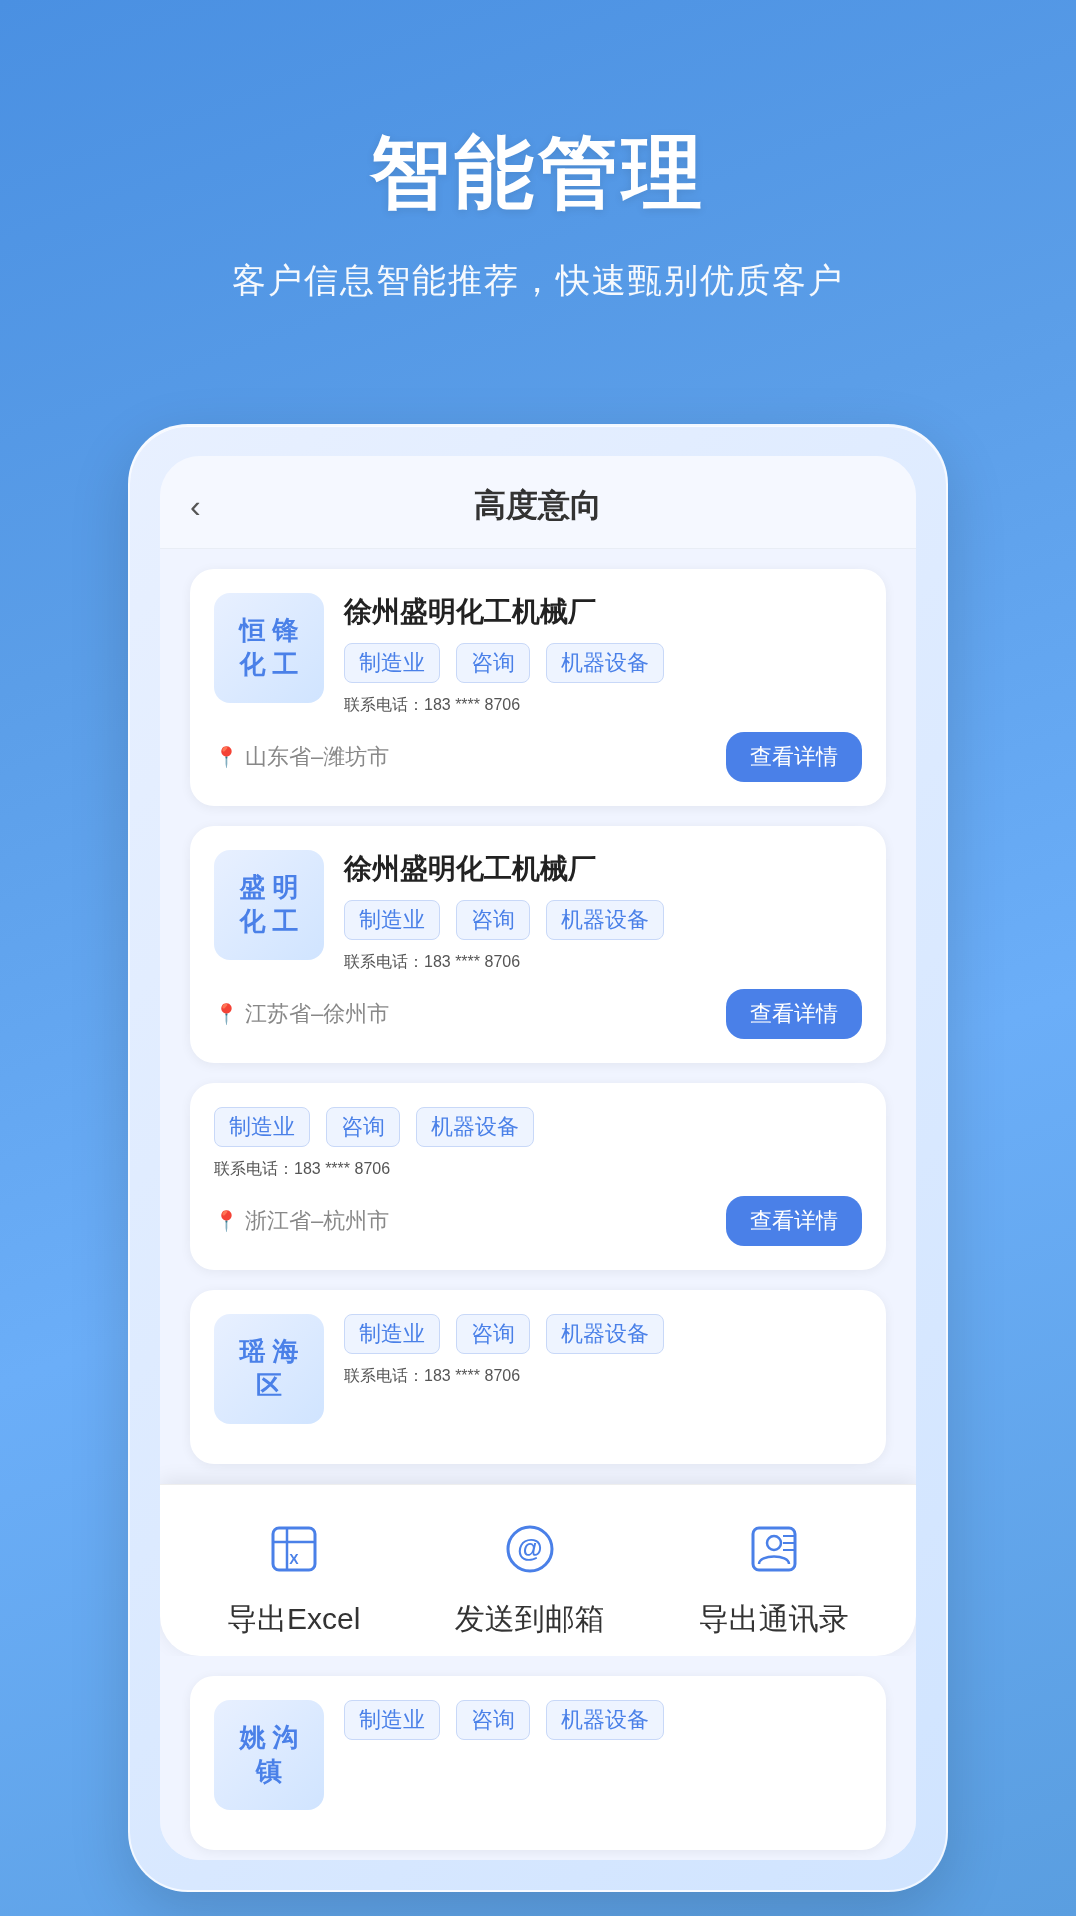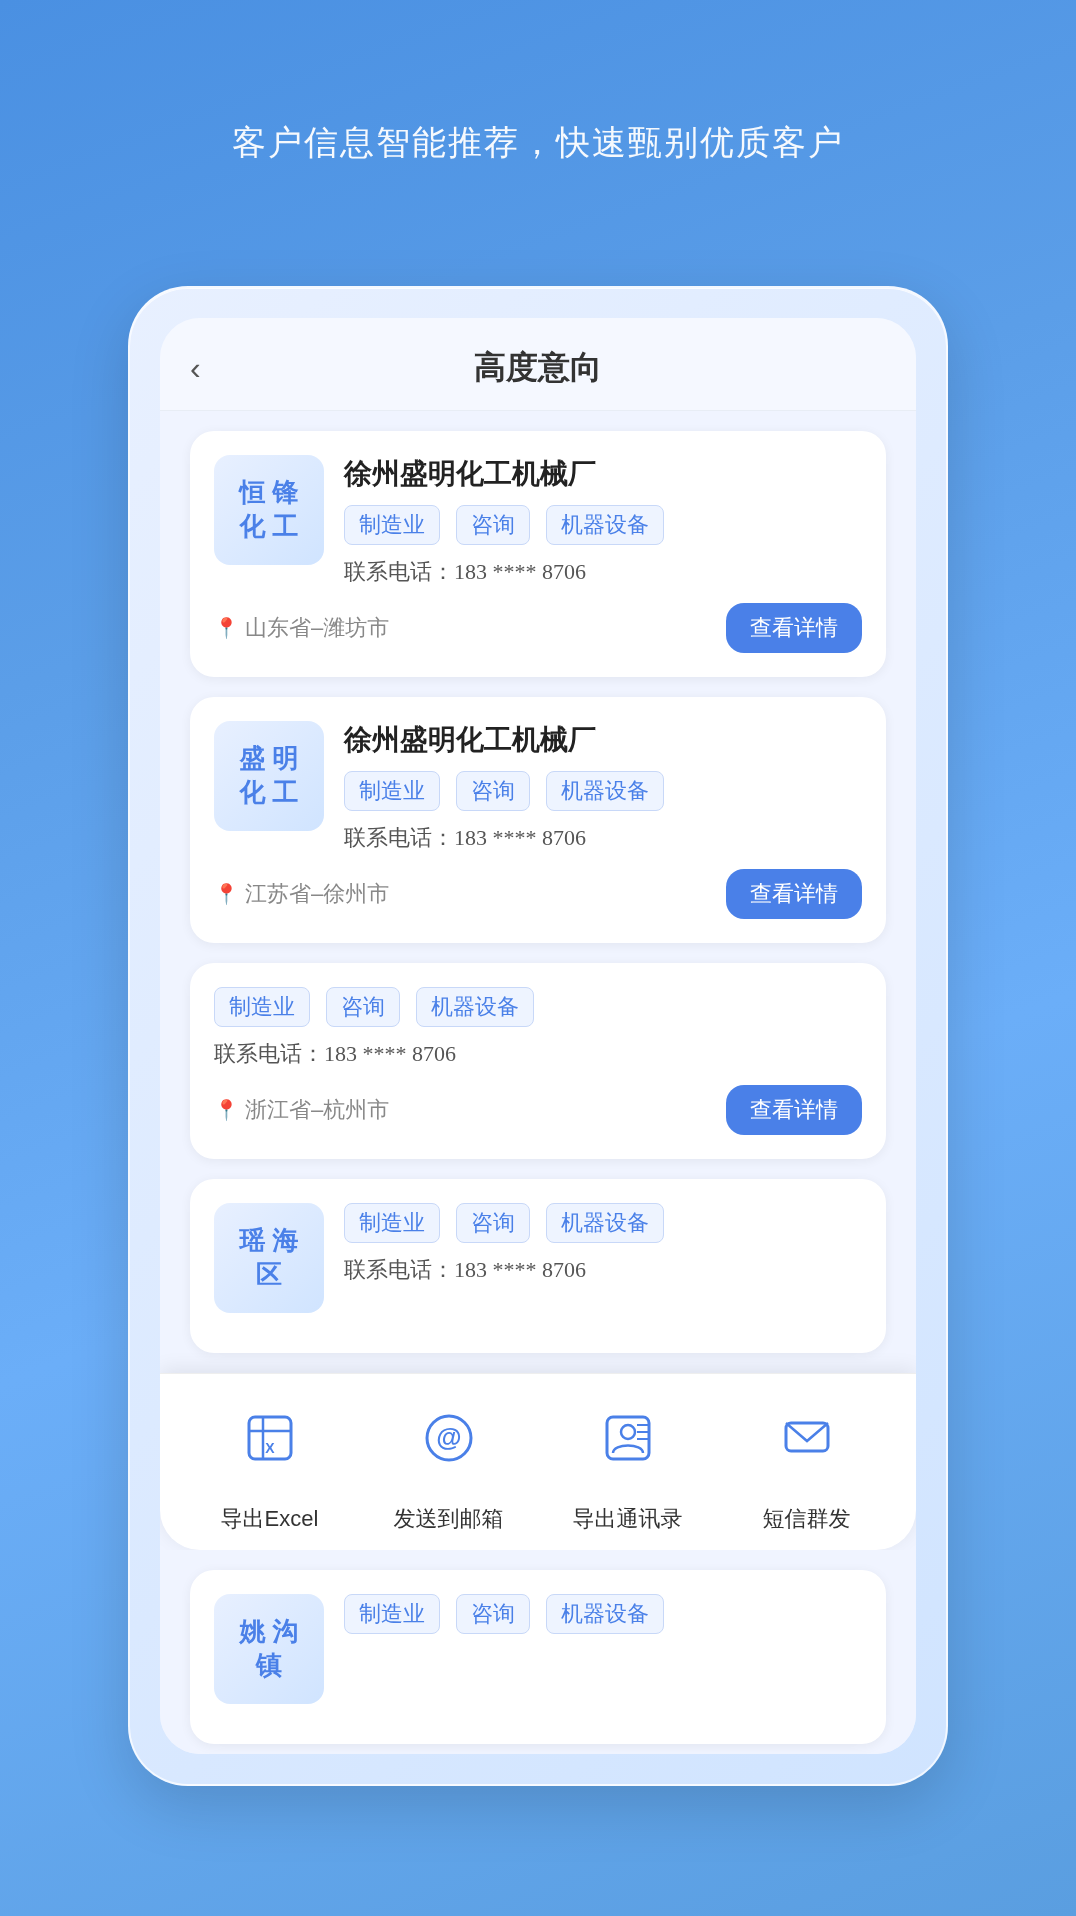--- a/index.html
+++ b/index.html
@@ -134,23 +134,22 @@
     .tag {
       background: #eef4ff;
       color: #4a80e8;
       border-radius: 8px;
       padding: 4px 14px;
       font-size: 22px;
       border: 1px solid #c8d8f8;
     }
 
     .contact-line {
-      font-size: 22px;
+      font-size: 16px;
       color: #555;
-      font-family: Liberation Serif, serif;
     }
 
     .card-bottom {
       display: flex;
       align-items: center;
       justify-content: space-between;
       margin-top: 12px;
     }
 
     .location {
@@ -201,30 +200,30 @@
       width: 80px;
       height: 80px;
       display: flex;
       align-items: center;
       justify-content: center;
       font-size: 40px;
       color: #4a80e8;
     }
 
     .action-label {
-      font-size: 22px;
+      font-size: 30px;
       color: #333;
       white-space: nowrap;
-      margin-top: 16px;
     }
   </style>
 </head>
 <body>
 
 <div class="hero">
+  <h1 class="hero-title">智能管理</h1>
   <p class="hero-subtitle">客户信息智能推荐，快速甄别优质客户</p>
 </div>
 
 <div class="phone-wrapper">
   <div class="phone">
     <div class="phone-inner">
 
       <div class="phone-header">
         <span class="back-btn">‹</span>
         <span class="phone-header-title">高度意向</span>
@@ -343,29 +342,20 @@
               <circle cx="25" cy="19" r="7" stroke="#4a80e8" stroke-width="2.5" fill="none"></circle>
               <path d="M10 40 C10 30 40 30 40 40" stroke="#4a80e8" stroke-width="2.5" fill="none"></path>
               <line x1="34" y1="12" x2="46" y2="12" stroke="#4a80e8" stroke-width="2"></line>
               <line x1="34" y1="19" x2="46" y2="19" stroke="#4a80e8" stroke-width="2"></line>
               <line x1="34" y1="26" x2="46" y2="26" stroke="#4a80e8" stroke-width="2"></line>
             </svg>
           </div>
           <span class="action-label">导出通讯录</span>
         </div>
 
-        <div class="action-item">
-          <div class="action-icon-box">
-            <svg width="50" height="50" viewBox="0 0 50 50" fill="none">
-              <rect x="4" y="10" width="42" height="28" rx="5" stroke="#4a80e8" stroke-width="3" fill="none"></rect>
-              <polyline points="4,10 25,28 46,10" stroke="#4a80e8" stroke-width="2.5" fill="none"></polyline>
-            </svg>
-          </div>
-          <span class="action-label">短信群发</span>
-        </div>
 
       </div>
 
       <div style="background:#f0f4ff; padding: 20px 30px 10px;">
         <div class="customer-card" style="margin-bottom:0;">
           <div class="card-top">
             <div class="company-avatar">姚 沟<br>镇</div>
             <div class="card-right">
               <div class="tags">
                 <span class="tag">制造业</span>

